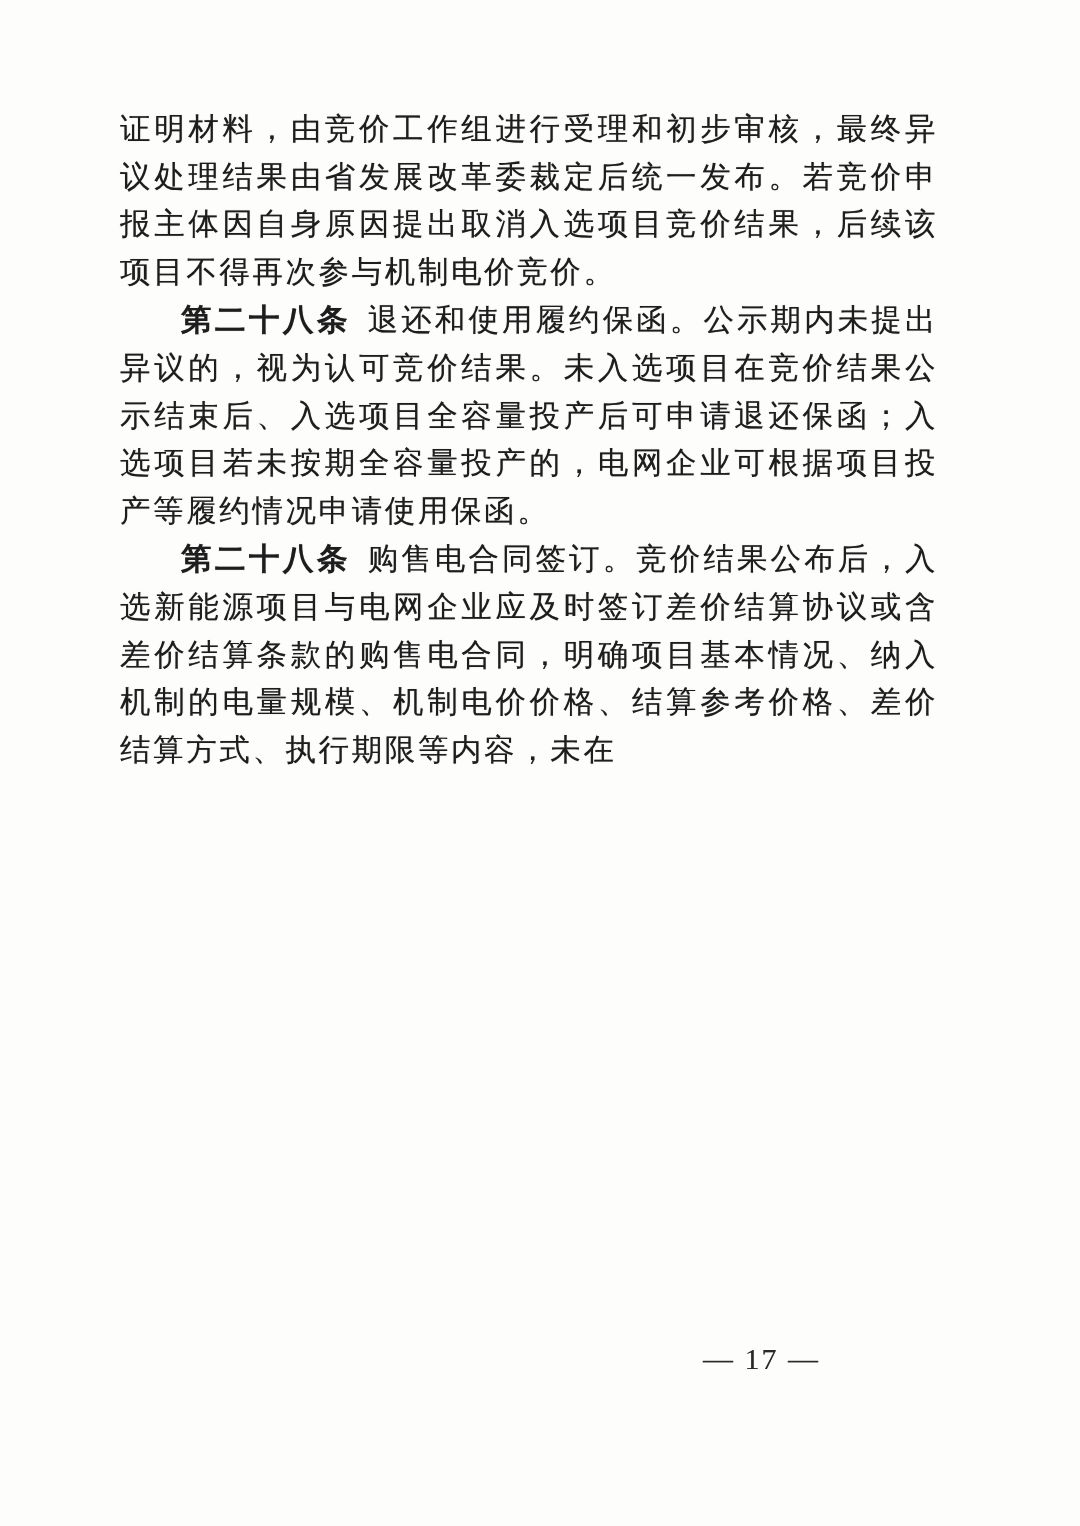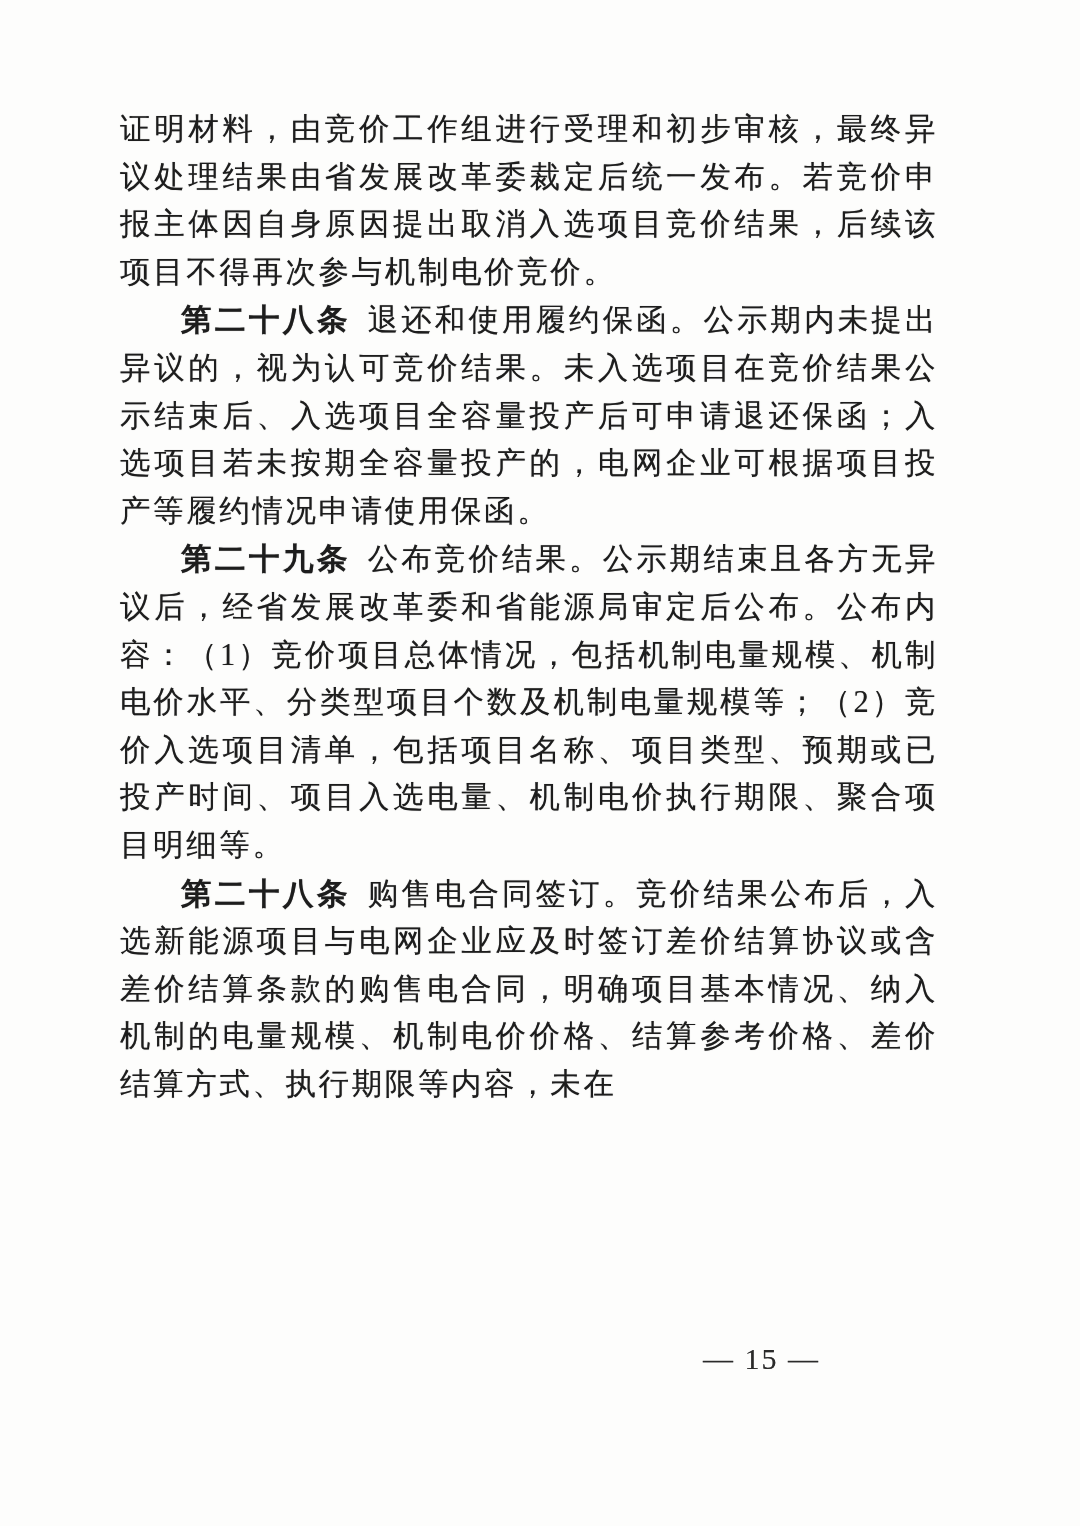--- a/index.html
+++ b/index.html
@@ -57,17 +57,16 @@
     text-shadow: 0 0 0.6px rgba(20,20,20,0.5);
   }
 </style>
 </head>
 <body>
 
 <div class="page">
   <div class="content">
     <p><span>证明材料，由竞价工作组进行受理和初步审核，最终异议处理结果由省发展改革委裁定后统一发布。若竞价申报主体因自身原因提出取消入选项目竞价结果，后续该项目不得再次参与机制电价竞价。</span></p>
     <p class="indent"><b class="article-label">第二十八条</b><span>退还和使用履约保函。公示期内未提出异议的，视为认可竞价结果。未入选项目在竞价结果公示结束后、入选项目全容量投产后可申请退还保函；入选项目若未按期全容量投产的，电网企业可根据项目投产等履约情况申请使用保函。</span></p>
-    <p class="indent"><b class="article-label">第二十九条</b><span>公布竞价结果。公示期结束且各方无异议后，经省发展改革委和省能源局审定后公布。公布内容：（1）竞价项目总体情况，包括机制电量规模、机制电价水平、分类型项目个数及机制电量规模等；（2）竞价入选项目清单，包括项目名称、项目类型、预期或已投产时间、项目入选电量、机制电价执行期限、聚合项目明细等。</span></p>
     <p class="indent"><b class="article-label">第二十八条</b><span>购售电合同签订。竞价结果公布后，入选新能源项目与电网企业应及时签订差价结算协议或含差价结算条款的购售电合同，明确项目基本情况、纳入机制的电量规模、机制电价价格、结算参考价格、差价结算方式、执行期限等内容，未在</span></p>
   </div>
-  <div class="page-number">— 15 —</div>
+  <div class="page-number">— 17 —</div>
 </div>
 
 </body></html>

